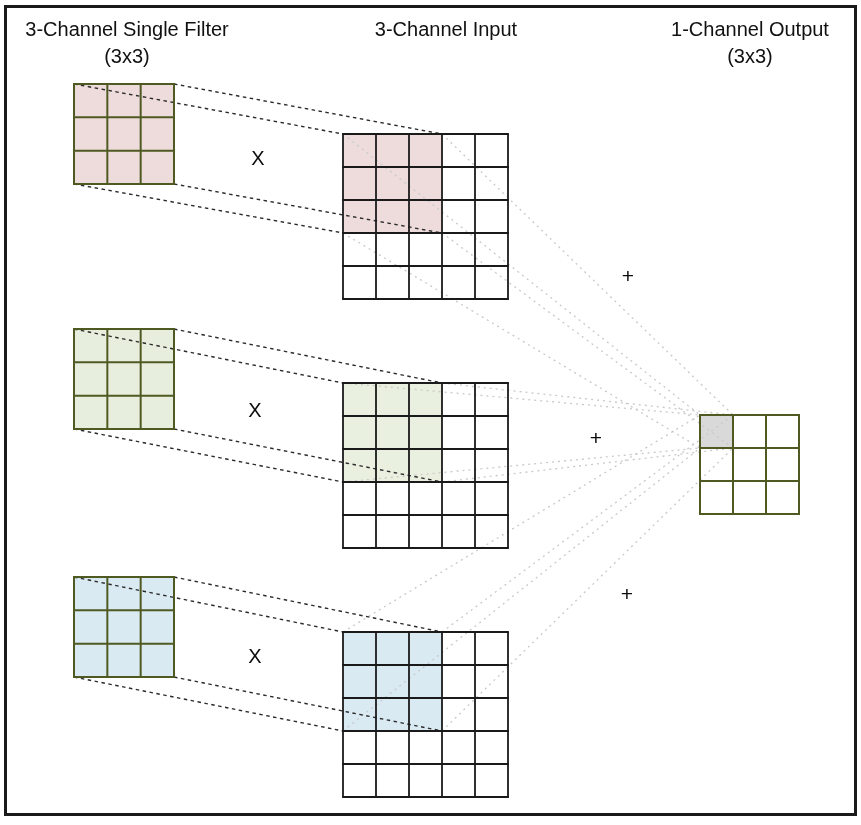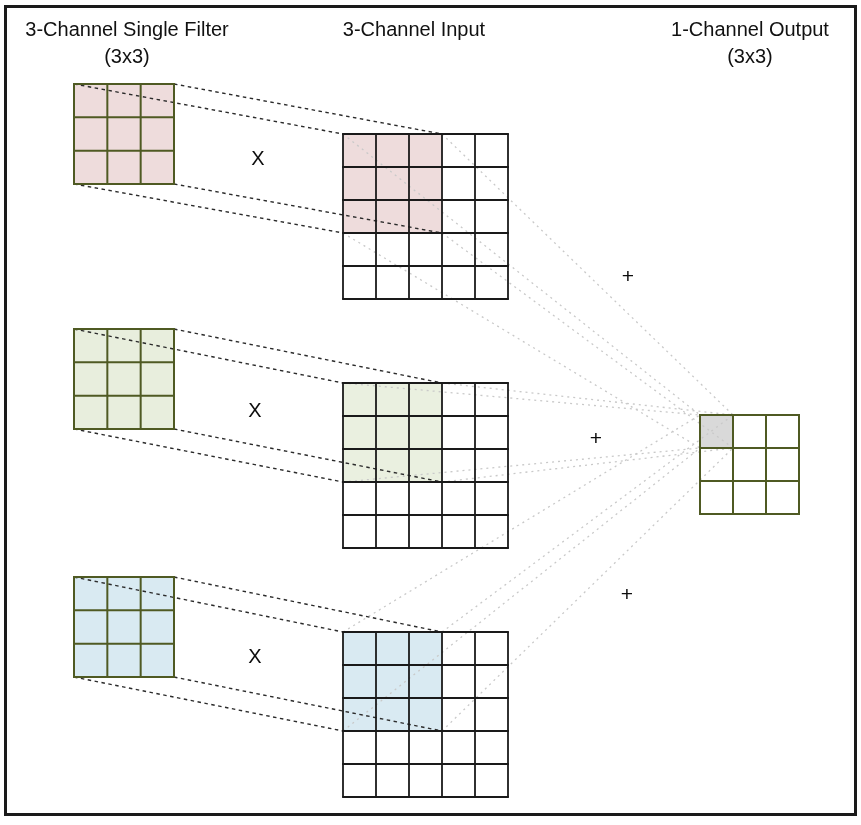--- a/index.html
+++ b/index.html
@@ -178,21 +178,21 @@
         <line x1="799" y1="415" x2="799" y2="514" stroke="#4f5a23" stroke-width="2"></line>
       </g>
     </svg>
 
   <div class="frame"></div>
 
   <div class="hdr" style="left:7px;">
     <div>3-Channel Single Filter</div>
     <div>(3x3)</div>
   </div>
-  <div class="hdr" style="left:294px;">
+  <div class="hdr" style="left:326px;">
     <div>3-Channel Input</div>
   </div>
   <div class="hdr" style="left:630px;">
     <div>1-Channel Output</div>
     <div>(3x3)</div>
   </div>
 
   <div class="op" style="left:258px; top:158px;">X</div>
   <div class="op" style="left:255px; top:410px;">X</div>
   <div class="op" style="left:255px; top:656px;">X</div>

